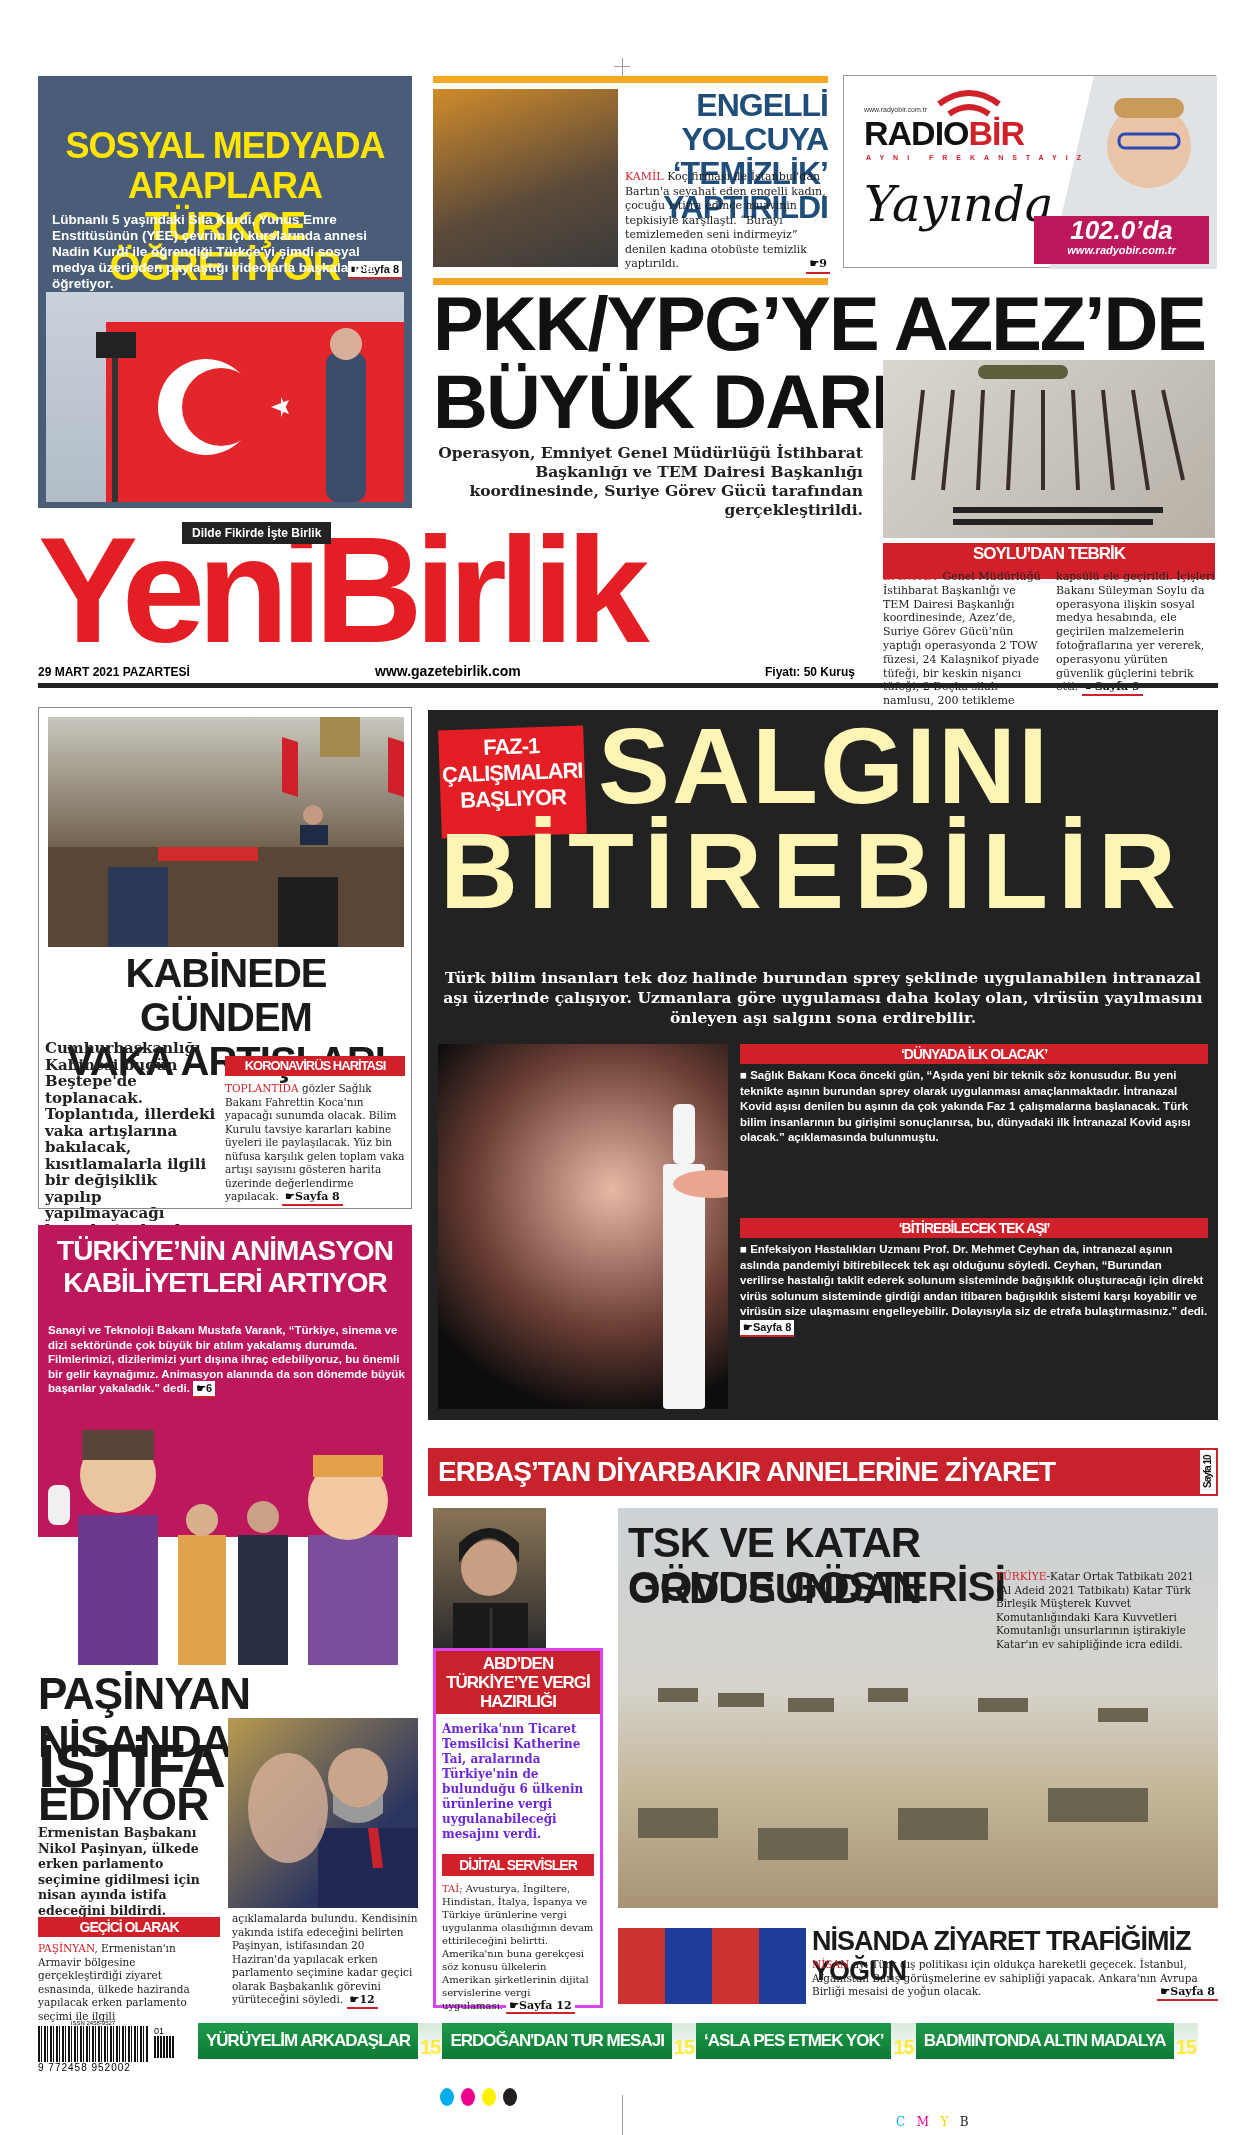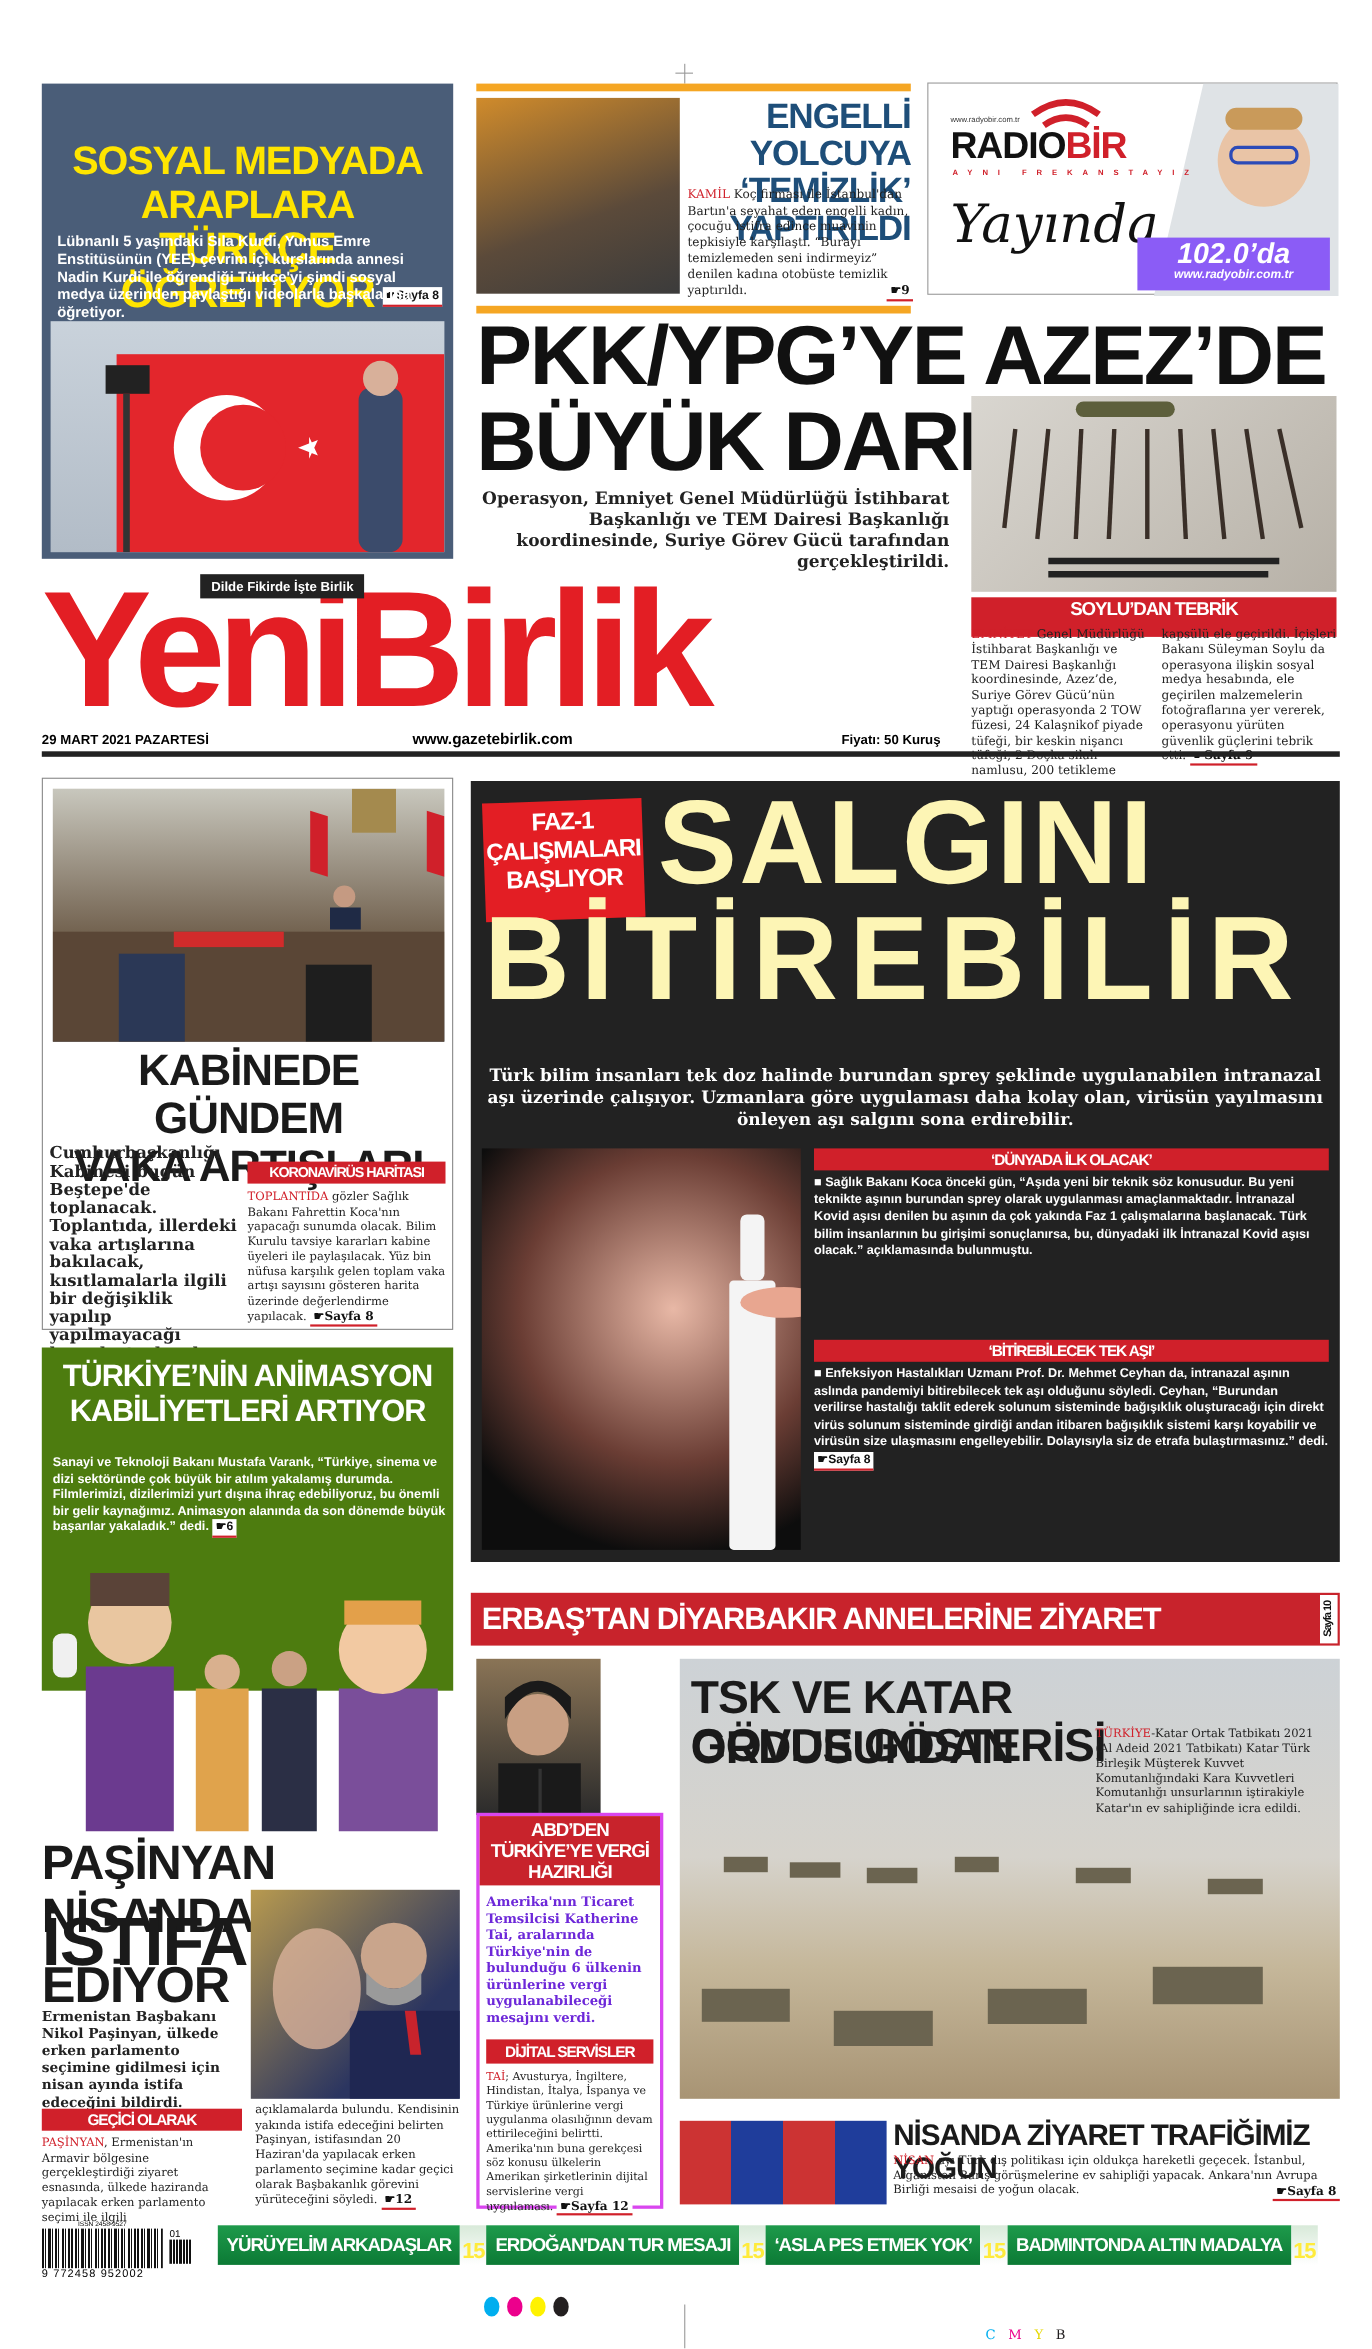--- a/index.html
+++ b/index.html
@@ -40,21 +40,21 @@
   #mast-price { left: 765px; top: 665px; font-size: 12px; font-weight: bold; }
   #mast-rule { left: 38px; top: 683px; width: 1180px; height: 5px; background: #222; }
   
   #kabine { left: 38px; top: 707px; width: 374px; height: 502px; border: 1px solid #888; }
   #kabine .img { position: absolute; left: 9px; top: 9px; width: 356px; height: 230px; background: linear-gradient(#c8c7bd,#6e5d4a 60%,#3a3430); }
   #kabine .head { position: absolute; left: 4px; top: 243px; width: 366px; text-align: center; font-size: 40px; line-height: 44px; color: #1a1a1a; }
   #kabine .lede { position: absolute; left: 6px; top: 332px; width: 172px; text-align: left; font-size: 15px; line-height: 16.5px; font-weight: bold; color: #222; }
   #kabine .label { position: absolute; left: 186px; top: 348px; width: 180px; height: 20px; font-size: 13px; line-height: 20px; }
   #kabine .body { position: absolute; left: 186px; top: 374px; width: 180px; font-size: 10.5px; line-height: 13.5px; color: #222; }
   
-  #anim { left: 38px; top: 1225px; width: 374px; height: 312px; background: #4d7c0f; }
+  #anim { left: 38px; top: 1225px; width: 374px; height: 312px; background: #be185d; }
   #anim .head { position: absolute; left: 8px; top: 10px; width: 358px; color: #fff; text-align: center; font-size: 28px; line-height: 32px; }
   #anim .body { position: absolute; left: 10px; top: 82px; width: 360px; color: #fff; font-size: 11.5px; line-height: 14.5px; font-weight: bold; margin-top: 16px; }
   
   #pas-head { left: 38px; top: 1670px; width: 380px; font-size: 44px; line-height: 48px; color: #1a1a1a; }
   #pas-big { left: 38px; top: 1722px; font-size: 62px; line-height: 64px; color: #1a1a1a; margin-top: 12px; }
   #pas-lede { left: 38px; top: 1825px; width: 180px; font-size: 12.5px; line-height: 15.5px; font-weight: bold; color: #222; }
   #pas-img { left: 228px; top: 1718px; width: 190px; height: 190px; background: linear-gradient(135deg,#b89a4f,#2b3560 70%); }
   #pas-label { left: 38px; top: 1917px; width: 182px; height: 20px; font-size: 14px; line-height: 20px; }
   #pas-body1 { left: 38px; top: 1942px; width: 182px; font-size: 10.5px; line-height: 13.5px; color: #222; }
   #pas-body2 { left: 232px; top: 1912px; width: 186px; font-size: 10.5px; line-height: 13.5px; color: #222; }
@@ -146,21 +146,21 @@
     <circle cx="305" cy="70" r="42" fill="#e9c4a6"></circle>
       <rect x="270" y="22" width="70" height="20" rx="10" fill="#c99a5a"></rect>
     <rect x="275" y="58" width="60" height="14" rx="6" fill="none" stroke="#2b4ab8" stroke-width="3"></rect>
   </svg>
   <div class="abs" style="left:20px;top:30px;font-size:7px;color:#333">www.radyobir.com.tr</div>
   <div class="abs" style="left:20px;top:38px;font-size:34px;font-weight:900;letter-spacing:-1px">
     <span style="color:#111">RADIO</span><span style="color:#d0202a">BİR</span>
   </div>
   <div class="abs" style="left:22px;top:78px;font-size:7px;letter-spacing:9px;color:#d0202a;font-weight:bold">AYNI FREKANSTAYIZ</div>
   <div class="abs" style="left:20px;top:100px;font-size:48px;font-style:italic;font-family:'DejaVu Serif',serif;color:#111">Yayında</div>
-  <div class="abs" style="left:190px;top:140px;width:175px;height:48px;background:#8b5cf6;color:#fff;text-align:center">
+  <div class="abs" style="left:190px;top:140px;width:175px;height:48px;background:#be185d;color:#fff;text-align:center">
     <div style="font-size:26px;font-weight:900;font-style:italic;line-height:28px">102.0’da</div>
     <div style="font-size:11px;font-weight:bold;font-style:italic">www.radyobir.com.tr</div>
   </div>
 </div>
 
 <div id="pkk-head" class="abs">
   <div>PKK/YPG’YE AZEZ’DE</div>
   <div>BÜYÜK DARBE</div>
 </div>
 <div id="pkk-sub" class="abs serif">Operasyon, Emniyet Genel Müdürlüğü İstihbarat Başkanlığı ve TEM Dairesi Başkanlığı koordinesinde, Suriye Görev Gücü tarafından gerçekleştirildi.</div>

